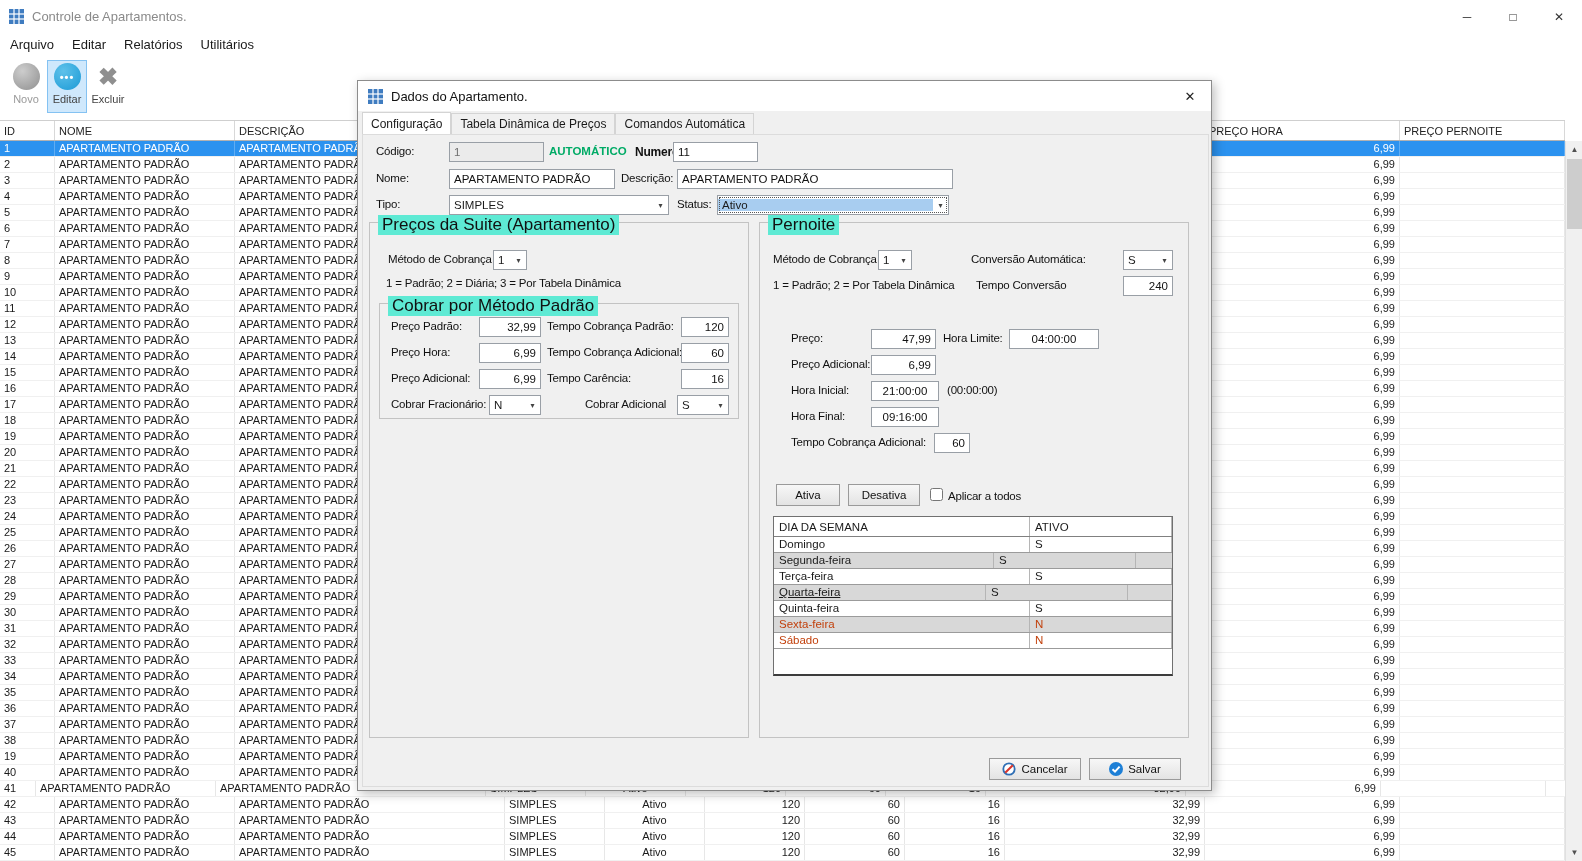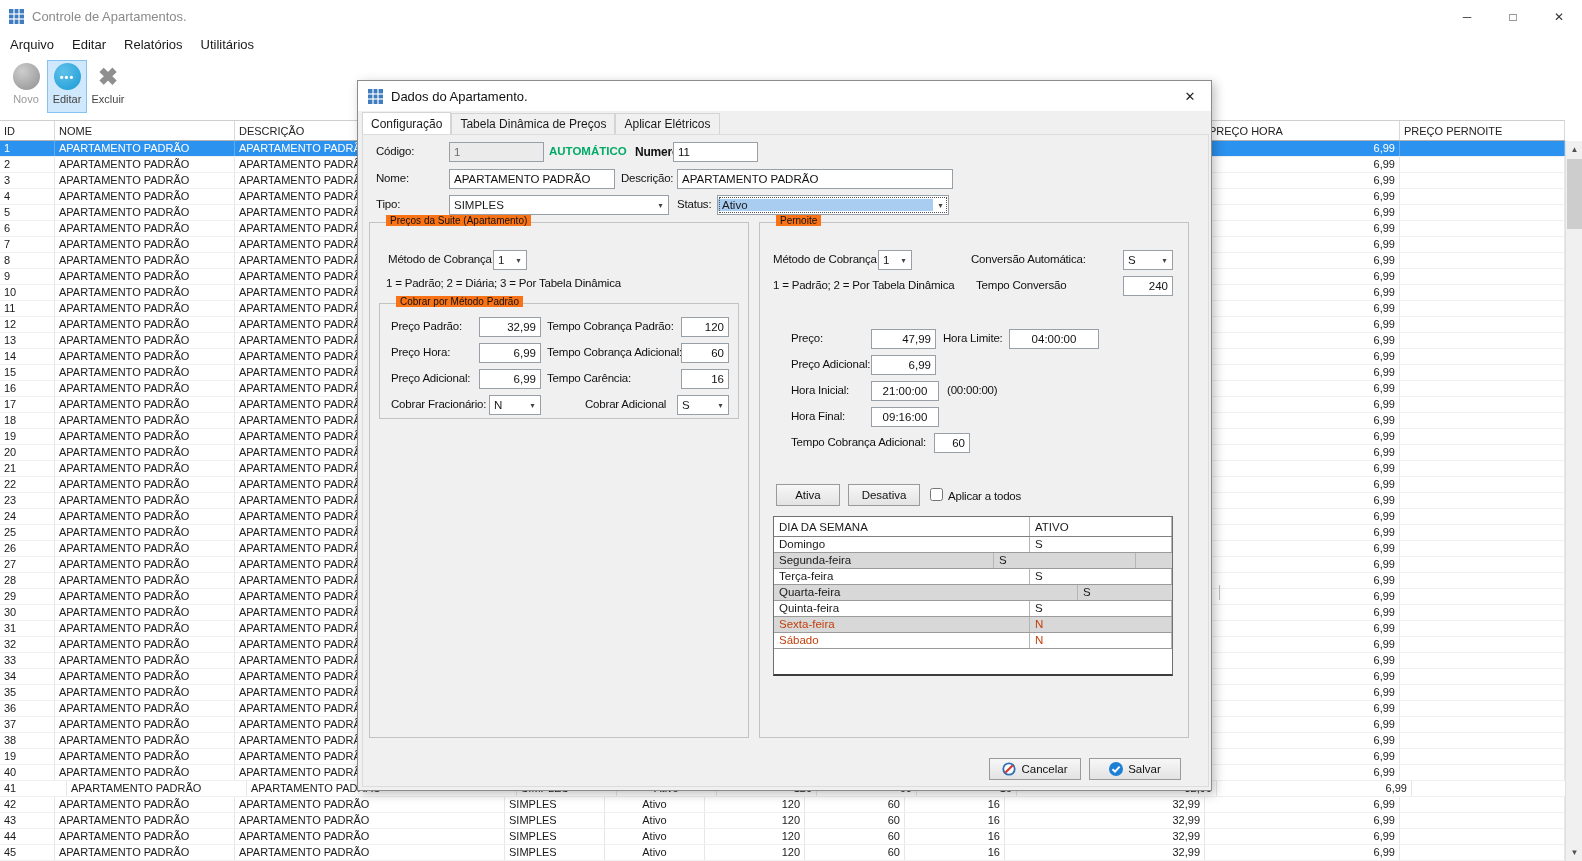--- a/index.html
+++ b/index.html
@@ -76,22 +76,22 @@
   .tb.dis{background:#ebebeb;color:#707070}
   .tb.tar{text-align:right}.tb.tac{text-align:center}
   .combo{position:absolute;height:20px;border:1px solid #999fa6;background:#fff;display:flex;
     align-items:center;font-size:11.5px}
   .combo-val{flex:1;padding:0 4px;white-space:nowrap;overflow:hidden}
   .combo-arrow{width:15px;text-align:center;font-size:8px;color:#444;flex:none}
   .combo.focused{outline:1px dotted #555;outline-offset:-3px}
   .combo.focused .combo-val{background:#a8cdf0}
 
   .grp{position:absolute;border:1px solid #c3c3c3}
-  .grp-title{position:absolute;top:-8px;left:16px;background:#f97316;padding:0 4px;
-    font-size:10px;white-space:nowrap;color:#111}
+  .grp-title{position:absolute;top:-8px;left:8px;background:#5eead4;padding:0 4px;
+    font-size:17px;white-space:nowrap;color:#111}
 
   .sbtn{position:absolute;height:22px;border:1px solid #9a9a9a;
     background:linear-gradient(#f7f7f7,#e3e3e3);font-size:11.5px;display:flex;
     align-items:center;justify-content:center;color:#111}
   .sbtn .ico{margin-right:5px;display:flex;align-items:center}
   .chk{position:absolute;width:13px;height:13px}
 
   .wdtable{position:absolute;left:415px;top:435px;width:400px;height:160px;background:#fff;
     border:1px solid #707070;border-bottom:2px solid #3c3c3c}
   .wd-header{display:flex;height:20px;background:#fff;border-bottom:1px solid #808080}
@@ -679,21 +679,21 @@
           <div class="cell l" style="width: 100px;">SIMPLES</div>
           <div class="cell c" style="width: 100px;">Ativo</div>
           <div class="cell r" style="width: 100px;">120</div>
           <div class="cell r" style="width: 100px;">60</div>
           <div class="cell r" style="width: 100px;">16</div>
           <div class="cell r" style="width: 200px;">32,99</div>
           <div class="cell r" style="width: 195px;">6,99</div>
           <div class="cell r" style="width: 165px;"></div>
         </div>
         <div class="grow">
-          <div class="cell l" style="width: 67px;">41</div>
+          <div class="cell l" style="width: 36px;">41</div>
           <div class="cell l" style="width: 180px;">APARTAMENTO PADRÃO</div>
           <div class="cell l" style="width: 270px;">APARTAMENTO PADRÃO</div>
           <div class="cell l" style="width: 100px;">SIMPLES</div>
           <div class="cell c" style="width: 100px;">Ativo</div>
           <div class="cell r" style="width: 100px;">120</div>
           <div class="cell r" style="width: 100px;">60</div>
           <div class="cell r" style="width: 100px;">16</div>
           <div class="cell r" style="width: 200px;">32,99</div>
           <div class="cell r" style="width: 195px;">6,99</div>
           <div class="cell r" style="width: 165px;"></div>
@@ -772,21 +772,21 @@
             </g>
           </svg>
       </span>
       <span class="dlg-title">Dados do Apartamento.</span>
       <div class="dlg-close">✕</div>
     </div>
 
     <div class="dlg-tabs">
       <div class="tab active">Configuração</div>
       <div class="tab">Tabela Dinâmica de Preços</div>
-      <div class="tab">Aplicar Elétricos</div>
+      <div class="tab">Comandos Automática</div>
     </div>
 
     <div class="dlg-content"></div>
 
     <span class="lbl" style="left:18px;top:64px">Código:</span>
     <input class="tb dis" style="left: 91px; top: 61px; width: 95px;" value="1">
     <span class="lbl green" style="left:191px;top:64px">AUTOMÁTICO</span>
     <span class="lbl b" style="left:277px;top:64px">Numero:</span>
     <input class="tb" style="left: 315px; top: 61px; width: 85px;" value="11">
 
@@ -897,21 +897,21 @@
           </div>
           <div class="wd-row alt">
             <div class="wd-cell" style="width: 220px;">Segunda-feira</div>
             <div class="wd-cell" style="width: 142px;">S</div>
           </div>
           <div class="wd-row">
             <div class="wd-cell" style="width: 256px;">Terça-feira</div>
             <div class="wd-cell" style="width: 142px;">S</div>
           </div>
           <div class="wd-row alt">
-            <div class="wd-cell" style="width: 304px;">Quarta-feira</div>
+            <div class="wd-cell" style="width: 212px; text-decoration: underline;">Quarta-feira</div>
             <div class="wd-cell" style="width: 142px;">S</div>
           </div>
           <div class="wd-row">
             <div class="wd-cell" style="width: 256px;">Quinta-feira</div>
             <div class="wd-cell" style="width: 142px;">S</div>
           </div>
           <div class="wd-row alt dim">
             <div class="wd-cell" style="width: 256px;">Sexta-feira</div>
             <div class="wd-cell" style="width: 142px;">N</div>
           </div>

